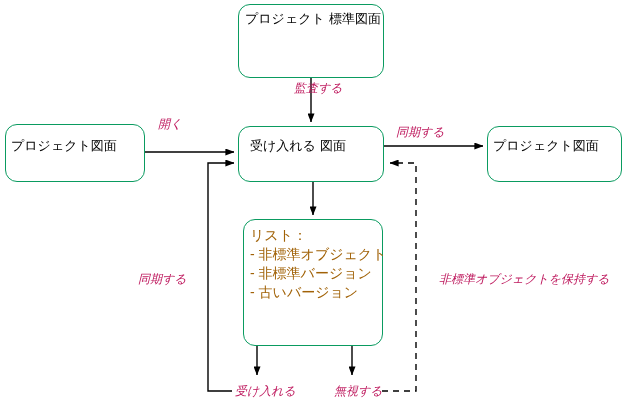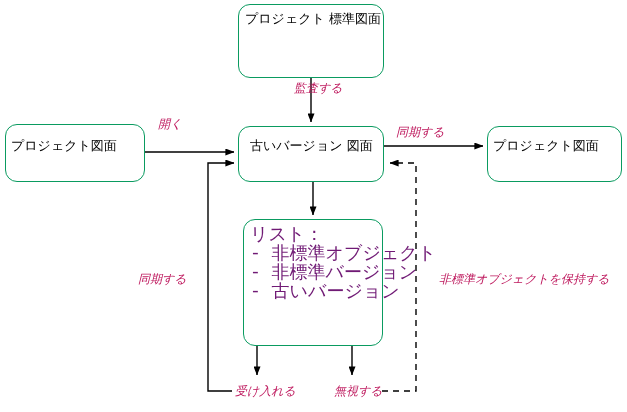--- a/index.html
+++ b/index.html
@@ -34,23 +34,23 @@
   .node-label {
     position: absolute;
     font-family: "DejaVu Sans", "Liberation Sans", sans-serif;
     font-size: 13px;
     color: #000000;
     white-space: pre;
     line-height: 1.0;
   }
   .list-label {
     position: absolute;
-    font-family: Liberation Mono, monospace;
-    font-size: 18px;
-    color: #701a75;
+    font-family: Liberation Sans, sans-serif;
+    font-size: 14px;
+    color: #a16207;
     white-space: pre;
     line-height: 19px;
   }
   .edge-label {
     position: absolute;
     font-family: "DejaVu Sans", "Liberation Sans", sans-serif;
     font-style: italic;
     font-size: 12px;
     color: #be185d;
     white-space: pre;
@@ -102,21 +102,21 @@
     </g>
   </svg>
 
   <div class="node-box" style="left:238px; top:4px; width:146px; height:74px;"></div>
   <div class="node-label" style="left:245px; top:12px;">プロジェクト 標準図面</div>
 
   <div class="node-box" style="left:5px; top:124px; width:140px; height:58px;"></div>
   <div class="node-label" style="left:11px; top:139px;">プロジェクト図面</div>
 
   <div class="node-box" style="left:238px; top:126px; width:146px; height:56px;"></div>
-  <div class="node-label" style="left:250px; top:139px;">古いバージョン 図面</div>
+  <div class="node-label" style="left:250px; top:139px;">受け入れる 図面</div>
 
   <div class="node-box" style="left:487px; top:126px; width:135px; height:56px;"></div>
   <div class="node-label" style="left:493px; top:139px;">プロジェクト図面</div>
 
   <div class="node-box" style="left:243px; top:219px; width:140px; height:127px;"></div>
   <div class="list-label" style="left:250px; top:226px;">リスト：</div>
   <div class="list-label" style="left:250px; top:264px;">- 非標準バージョン</div>
   <div class="list-label" style="left:250px; top:245px;">- 非標準オブジェクト</div>
   <div class="list-label" style="left:250px; top:283px;">- 古いバージョン</div>
 

